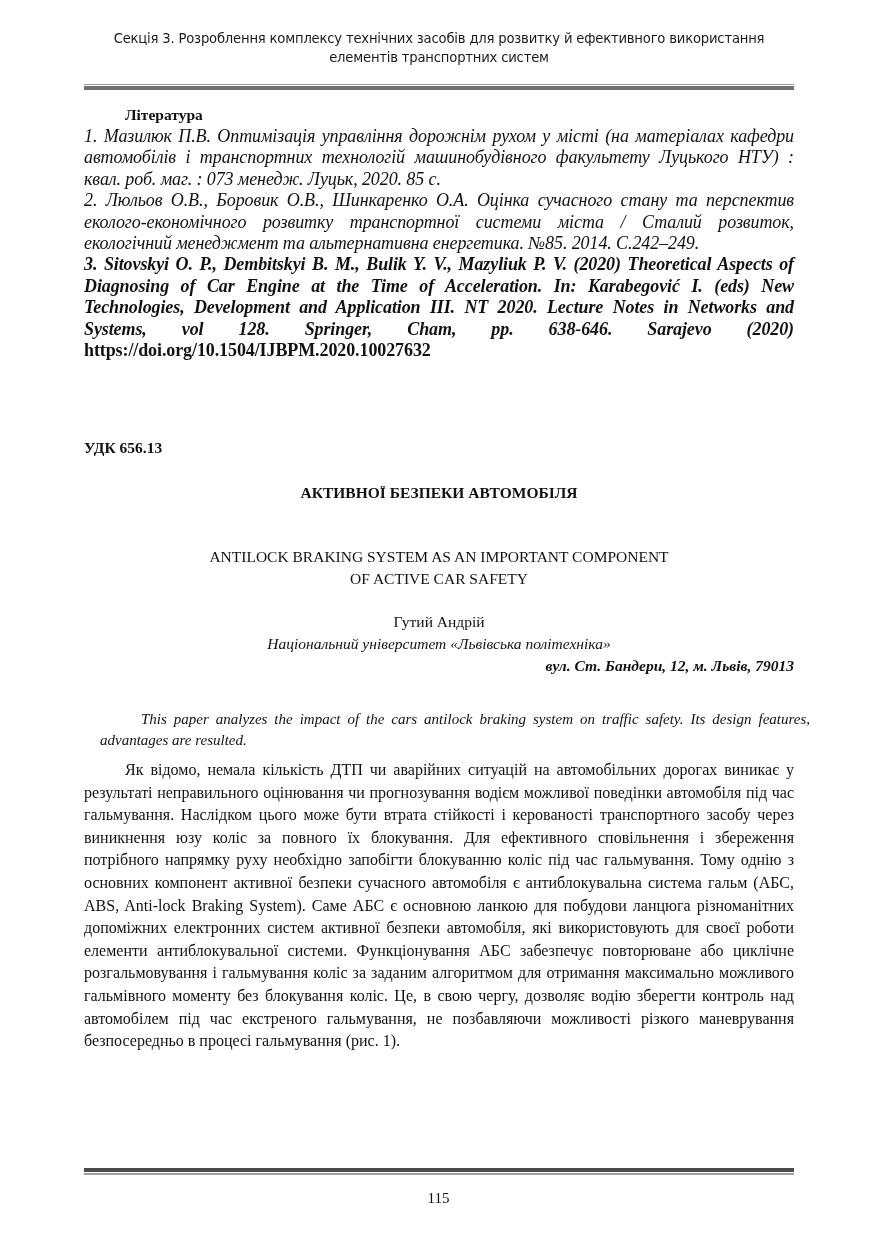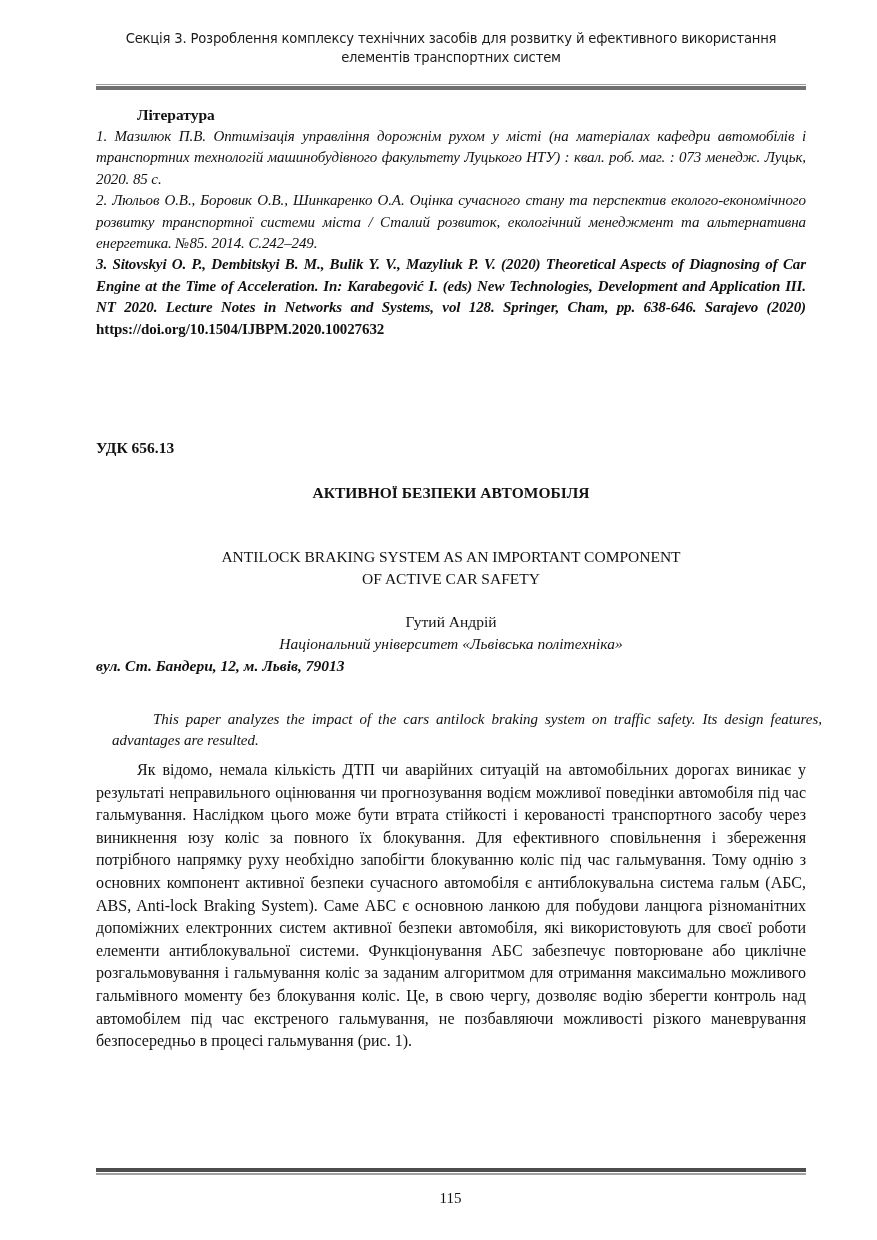--- a/index.html
+++ b/index.html
@@ -1,17 +1,17 @@
 <!DOCTYPE html>
 <html><head>
 <meta charset="utf-8">
 <style>
   html, body { margin: 0; padding: 0; background: #ffffff; }
   body { width: 877px; height: 1240px; position: relative; overflow: hidden; color: #111; }
-  .page { position: absolute; left: 12px; top: 0; width: 784px; height: 1240px; }
+  .page { position: absolute; left: 0; top: 0; width: 784px; height: 1240px; }
 
   .running-header {
     position: absolute; left: 84px; top: 29px; width: 710px;
     text-align: center; font-family: "DejaVu Sans", sans-serif;
     font-size: 13.2px; line-height: 19px; color: #1a1a1a; letter-spacing: -0.2px;
   }
   .rule-top {
     position: absolute; left: 84px; top: 84px; width: 710px; height: 6px;
   }
   .rule-top .thin { position: absolute; left: 0; top: 0; width: 100%; height: 1px; background: #9a9a9a; }
@@ -23,21 +23,21 @@
   .rule-bottom .thick { position: absolute; left: 0; top: 0; width: 100%; height: 4px; background: #4d4d4d; }
   .rule-bottom .thin { position: absolute; left: 0; top: 5px; width: 100%; height: 2px; background: #a0a0a0; }
 
   .page-number {
     position: absolute; left: 0; width: 877px; top: 1190px; text-align: center;
     font-family: Liberation Serif, serif; font-size: 15px;
   }
 
   .refs { position: absolute; left: 84px; top: 104px; width: 710px; font-family: "Liberation Serif", serif; }
   .refs-title { font-weight: bold; font-size: 15.5px; padding-left: 41px; line-height: 22px; margin: 0; }
-  .ref { font-style: italic; font-size: 15px; line-height: 21.4px; text-align: justify; margin: 0; letter-spacing: -0.1px; }
+  .ref { font-style: italic; font-size: 18px; line-height: 21.4px; text-align: justify; margin: 0; letter-spacing: -0.1px; }
   .ref.bold { font-weight: bold; }
   .ref .doi { font-style: normal; }
 
   .udk { position: absolute; left: 84px; top: 439px; font-family: "Liberation Serif", serif; font-weight: bold; font-size: 15.5px; }
 
   .title-ua {
     position: absolute; left: 84px; top: 482px; width: 710px; text-align: center;
     font-family: "Liberation Serif", serif; font-weight: bold; font-size: 15.5px; line-height: 21px;
   }
   .title-en {
@@ -46,21 +46,21 @@
   }
   .author {
     position: absolute; left: 84px; top: 611px; width: 710px; text-align: center;
     font-family: "Liberation Serif", serif; font-weight: normal; font-size: 15.5px; line-height: 22px;
   }
   .affil {
     position: absolute; left: 84px; top: 633px; width: 710px; text-align: center;
     font-family: "Liberation Serif", serif; font-style: italic; font-size: 15.5px; line-height: 22px;
   }
   .address {
-    position: absolute; left: 84px; top: 655px; width: 710px; text-align: left;
+    position: absolute; left: 84px; top: 655px; width: 710px; text-align: right;
     font-family: "Liberation Serif", serif; font-style: italic; font-weight: bold; font-size: 15.5px; line-height: 22px;
   }
   .abstract {
     position: absolute; left: 84px; top: 693px; width: 710px; text-align: justify;
     font-family: "Liberation Serif", serif; font-style: italic; font-size: 15px; line-height: 21px;
     text-indent: 41px; margin: 16px;
   }
   .body-text {
     position: absolute; left: 84px; top: 759px; width: 710px; text-align: justify;
     font-family: "Liberation Serif", serif; font-size: 16px; line-height: 22.6px;

